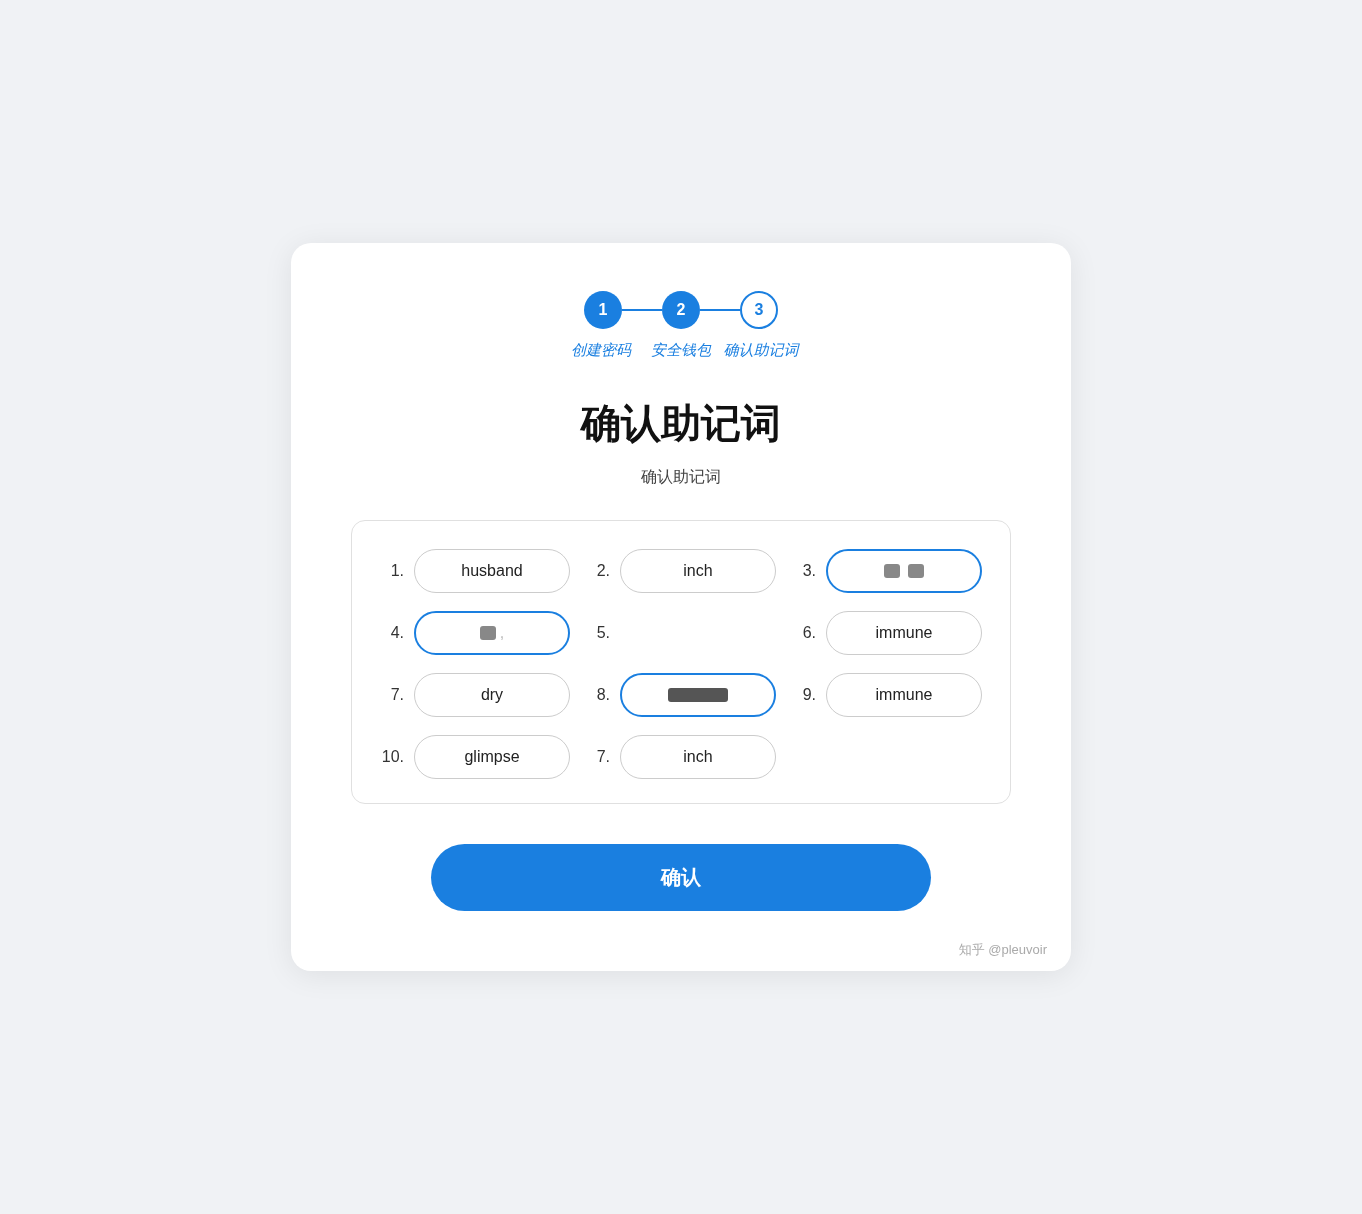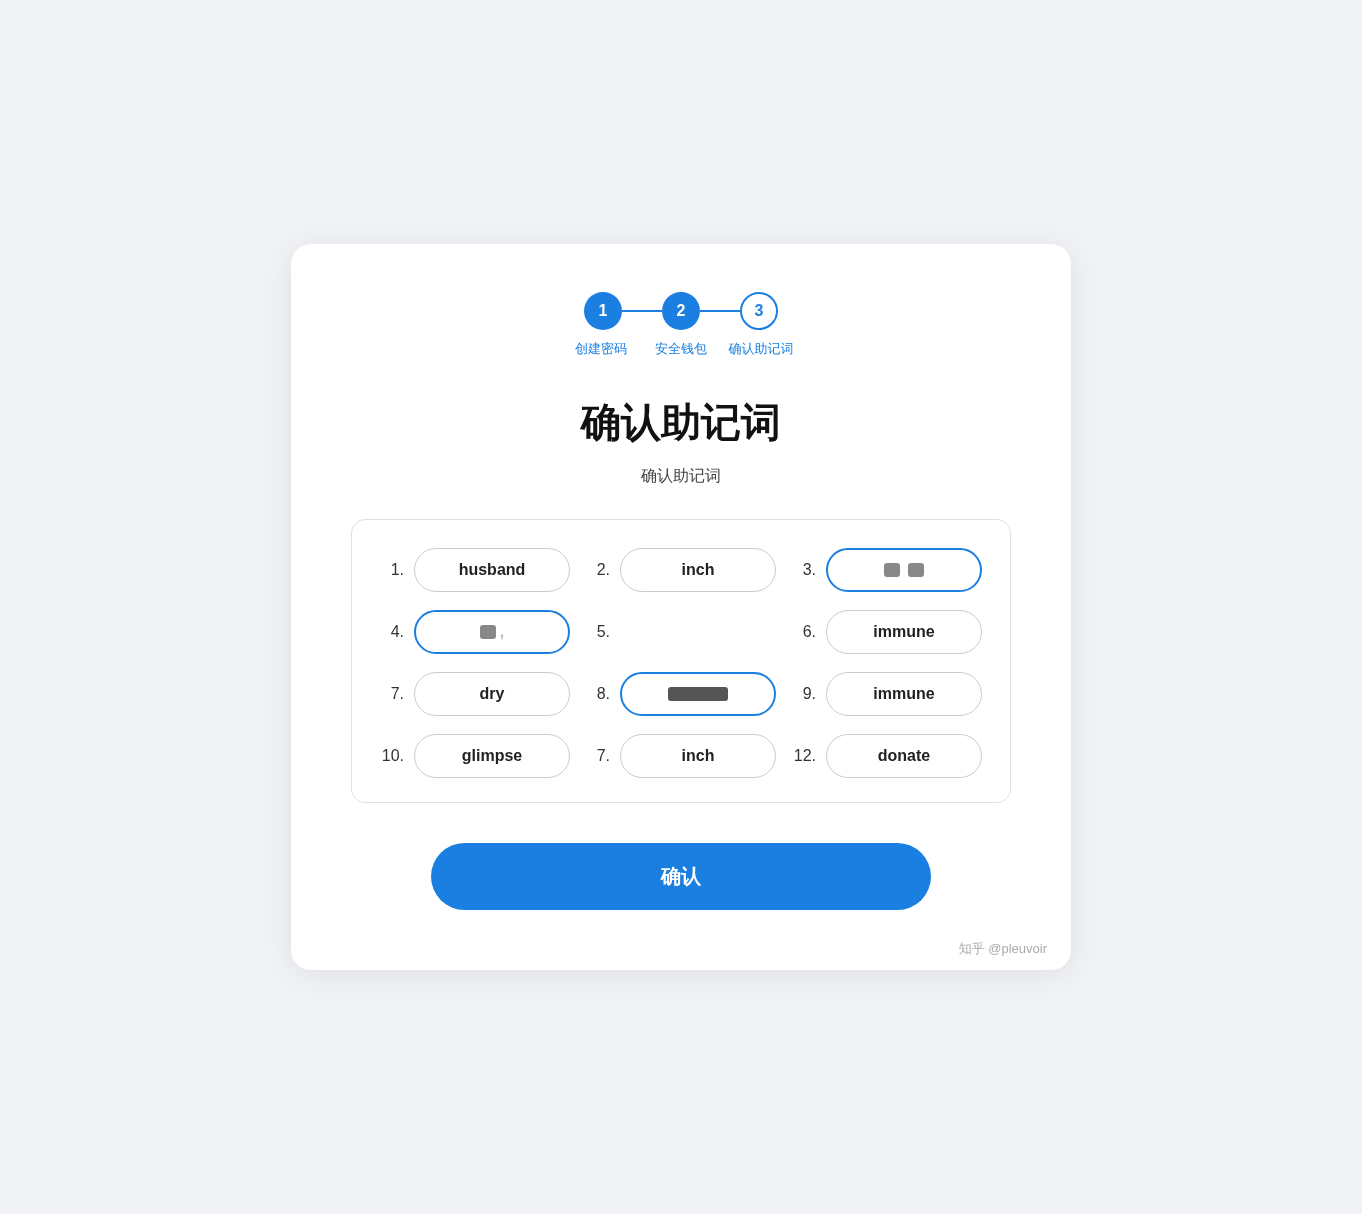--- a/index.html
+++ b/index.html
@@ -66,23 +66,24 @@
 
     .step-line {
       width: 40px;
       height: 2px;
       background: #1a7fe0;
     }
 
     .steps-labels {
       display: flex;
       gap: 0;
-      font-size: 13px;
+      font-size: 15px;
       color: #1a7fe0;
       text-align: center;
+      font-style: italic;
     }
 
     .step-label {
       width: 80px;
       text-align: center;
       line-height: 1.4;
     }
 
     
     .page-title {
@@ -133,21 +134,20 @@
       border-radius: 999px;
       padding: 0 18px;
       font-size: 16px;
       color: #222;
       text-align: center;
       background: #fff;
       min-height: 44px;
       display: flex;
       align-items: center;
       justify-content: center;
-      font-weight: bold;
     }
 
     .word-pill.highlighted {
       border: 2.5px solid #1a7fe0;
       color: #333;
     }
 
     .word-pill.masked {
       position: relative;
     }
@@ -297,26 +297,20 @@
         </div>
       </div>
 
       <div class="word-item">
         <span class="word-number">7.</span>
         <div class="word-pill">
           <span>inch</span>
         </div>
       </div>
 
-      <div class="word-item">
-        <span class="word-number">12.</span>
-        <div class="word-pill">
-          <span>donate</span>
-        </div>
-      </div>
 
     </div>
   </div>
 
   <button class="confirm-btn">确认</button>
 
   <div class="watermark">知乎 @pleuvoir</div>
 
 </div>
 

